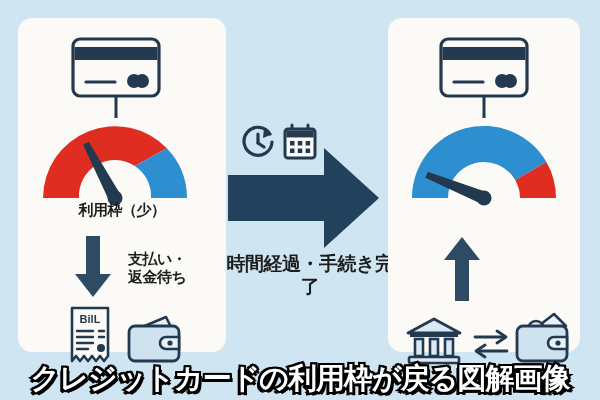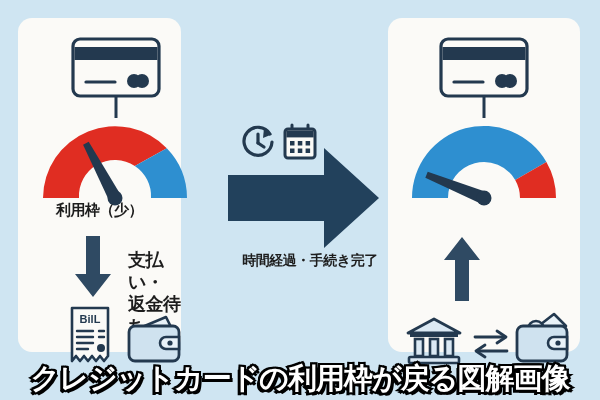--- a/index.html
+++ b/index.html
@@ -9,32 +9,32 @@
     background:#cfe5f2;
     position:relative;
   }
   #stage{position:absolute;inset:0;width:600px;height:400px;background:#cfe5f2;}
 
   
   .panel{
     position:absolute;top:18px;height:334px;
     background:#fbfaf7;border-radius:14px;
   }
-  #panel-left{left:18px;width:163px;}
+  #panel-left{left:18px;width:208px;}
   #panel-right{left:388px;width:192px;}
 
   
   .blk{position:absolute;}
   .lbl{
     position:absolute;color:#1d1d1d;font-weight:bold;
     letter-spacing:-0.5px;line-height:1.22;white-space:pre-line;
   }
   .gauge-label{font-size:15px;text-align:center;width:100%;left:0;}
-  .side-note{font-size:18px;}
-  .center-note{font-size:14px;text-align:center;width:170px;}
+  .side-note{font-size:15px;}
+  .center-note{font-size:19px;text-align:center;width:170px;}
 
   
   #caption{
     position:absolute;left:0;bottom:0;width:600px;height:42px;
     display:flex;align-items:center;justify-content:center;
   }
   #caption-text{
     font-size:29px;font-weight:bold;color:#ffffff;
     letter-spacing:-1px;white-space:nowrap;
     -webkit-text-stroke:4px #000;

